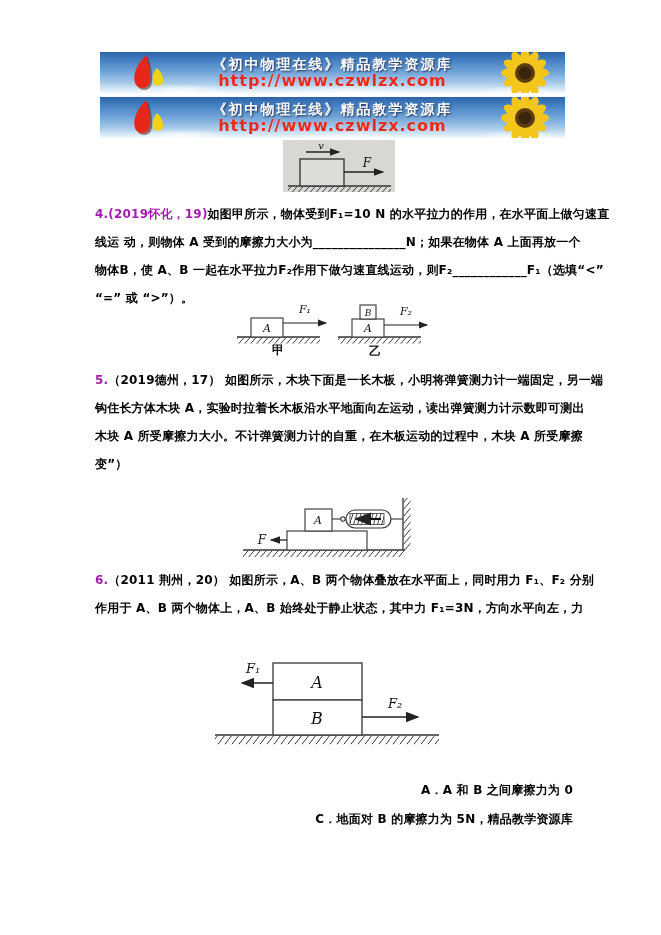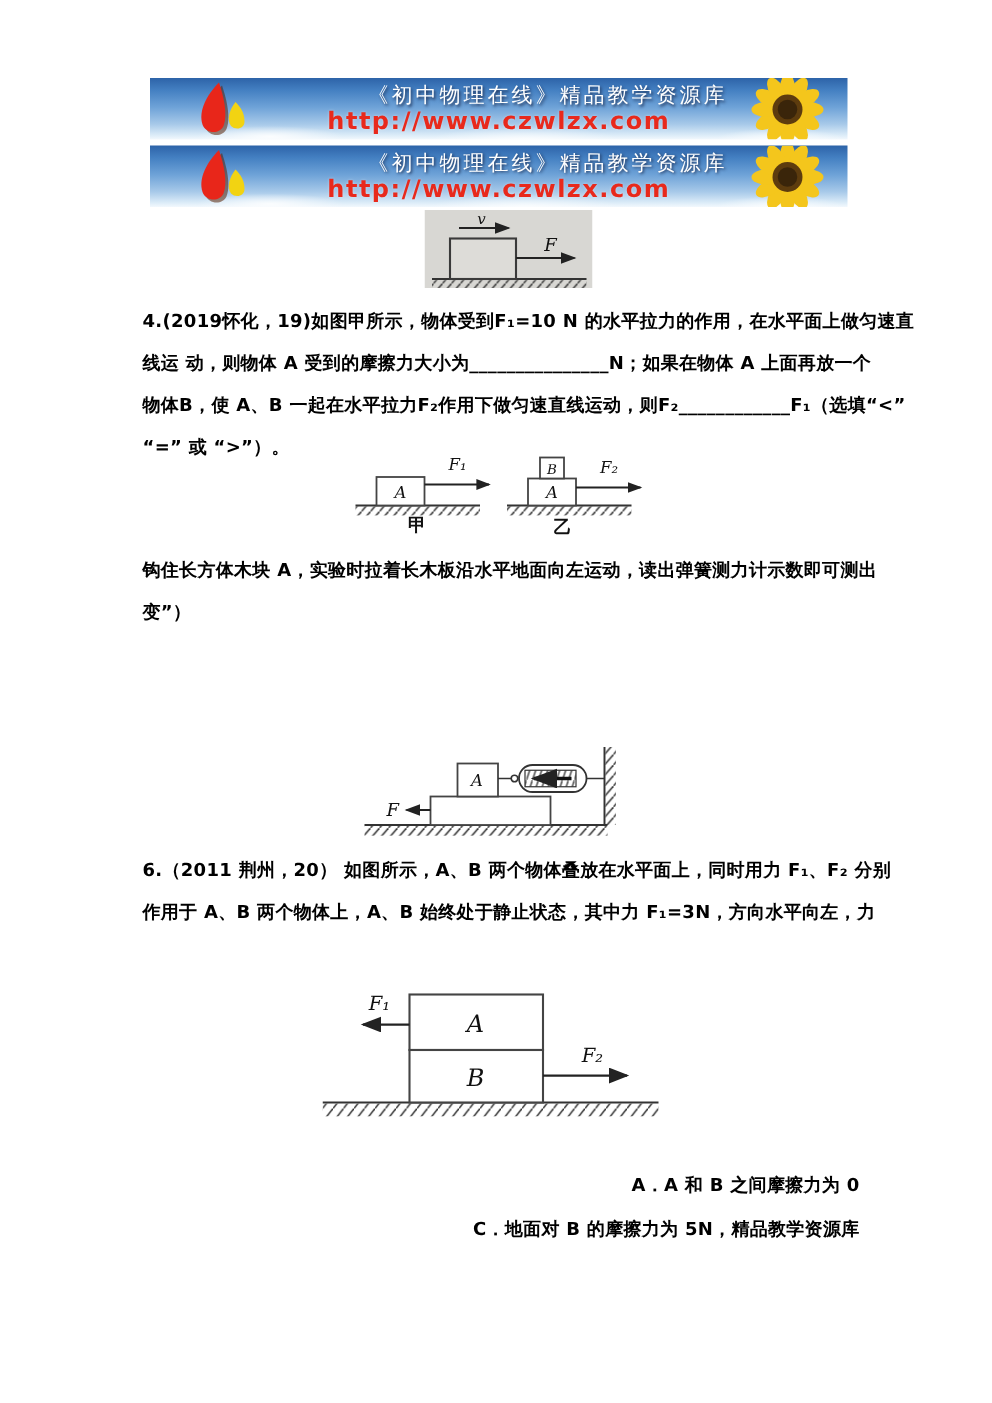--- a/index.html
+++ b/index.html
@@ -13,34 +13,33 @@
     background:
       radial-gradient(70px 10px at 80px 39px, rgba(255,255,255,.85), rgba(255,255,255,0) 70%),
       radial-gradient(90px 12px at 250px 41px, rgba(255,255,255,.7), rgba(255,255,255,0) 70%),
       radial-gradient(60px 9px at 420px 40px, rgba(255,255,255,.75), rgba(255,255,255,0) 70%),
       linear-gradient(180deg,#2d63a8 0%, #4480c2 20%, #6fa3d8 48%, #a7c9e9 75%, #dcecf8 93%, #f2f8fd 100%);
   }
   .banner .logo{position:absolute;left:26px;top:2px;}
   .banner .sunflower{position:absolute;right:8px;top:0;}
   .banner-text{position:absolute;left:80px;right:80px;top:0;text-align:center;}
   .banner-title{
-    font-size:14px;font-weight:400;color:#ffffff;letter-spacing:2px;line-height:18px;margin-top:3px;
+    font-size:14px;font-weight:700;color:#ffffff;letter-spacing:2px;line-height:18px;margin-top:3px;
     text-shadow:1px 1px 2px rgba(25,40,75,.95);
     white-space:nowrap;
-    text-align:right;
   }
   .banner-url{
     font-size:16px;font-weight:700;color:#e8291c;letter-spacing:1px;line-height:15px;
     text-shadow:0 0 2px rgba(255,255,255,.4);white-space:nowrap;
   }
   
   .qtext{position:absolute;left:95px;width:478px;color:#000;font-weight:700;font-size:12px;}
   .qline{height:28px;line-height:28px;white-space:nowrap;letter-spacing:0.2px;}
   .opt .qline{height:29px;line-height:29px;text-align:right;}
-  .blue{color:#000000;}
+  .blue{color:#a21caf;}
   
   .fig{position:absolute;}
   svg text{font-weight:400;}
   .lbl{font-family:"DejaVu Serif",serif;font-style:italic;fill:#111;}
   .cjk{font-family:"DejaVu Sans",sans-serif;font-weight:700;fill:#111;}
 </style>
 </head>
 <body>
 
 <div class="banner" style="top:52px">
@@ -152,21 +151,23 @@
   <rect x="117" y="20" width="32" height="18" fill="#fff" stroke="#444" stroke-width="1.2"></rect>
   <rect x="125" y="6" width="16" height="14" fill="#fff" stroke="#444" stroke-width="1.2"></rect>
   <text class="lbl" x="133" y="33" font-size="11" text-anchor="middle">A</text>
   <text class="lbl" x="133" y="17" font-size="9" text-anchor="middle">B</text>
   <line x1="149" y1="26" x2="192" y2="26" stroke="#222" stroke-width="1.2" marker-end="url(#ah2)"></line>
   <text class="lbl" x="171" y="16" font-size="11" text-anchor="middle">F₂</text>
   <text class="cjk" x="140" y="56" font-size="12" text-anchor="middle">乙</text>
 </svg>
 
 <div class="qtext" style="top:366px">
+  <div class="qline"><span class="blue">5.</span><span>（2019德州，17） 如图所示，木块下面是一长木板，小明将弹簧测力计一端固定，另一端</span></div>
   <div class="qline">钩住长方体木块 A，实验时拉着长木板沿水平地面向左运动，读出弹簧测力计示数即可测出</div>
+  <div class="qline">木块 A 所受摩擦力大小。不计弹簧测力计的自重，在木板运动的过程中，木块 A 所受摩擦</div>
   <div class="qline">变”）</div>
 </div>
 
 <svg class="fig" style="left:235px;top:496px" width="180" height="62" viewBox="0 0 180 62">
   <defs>
     <pattern id="h3" patternUnits="userSpaceOnUse" width="6" height="7">
       <line x1="6" y1="0" x2="0" y2="7" stroke="#333" stroke-width="1"></line>
     </pattern>
     <pattern id="h3d" patternUnits="userSpaceOnUse" width="4" height="12">
       <line x1="4" y1="0" x2="0" y2="12" stroke="#444" stroke-width="1"></line>

